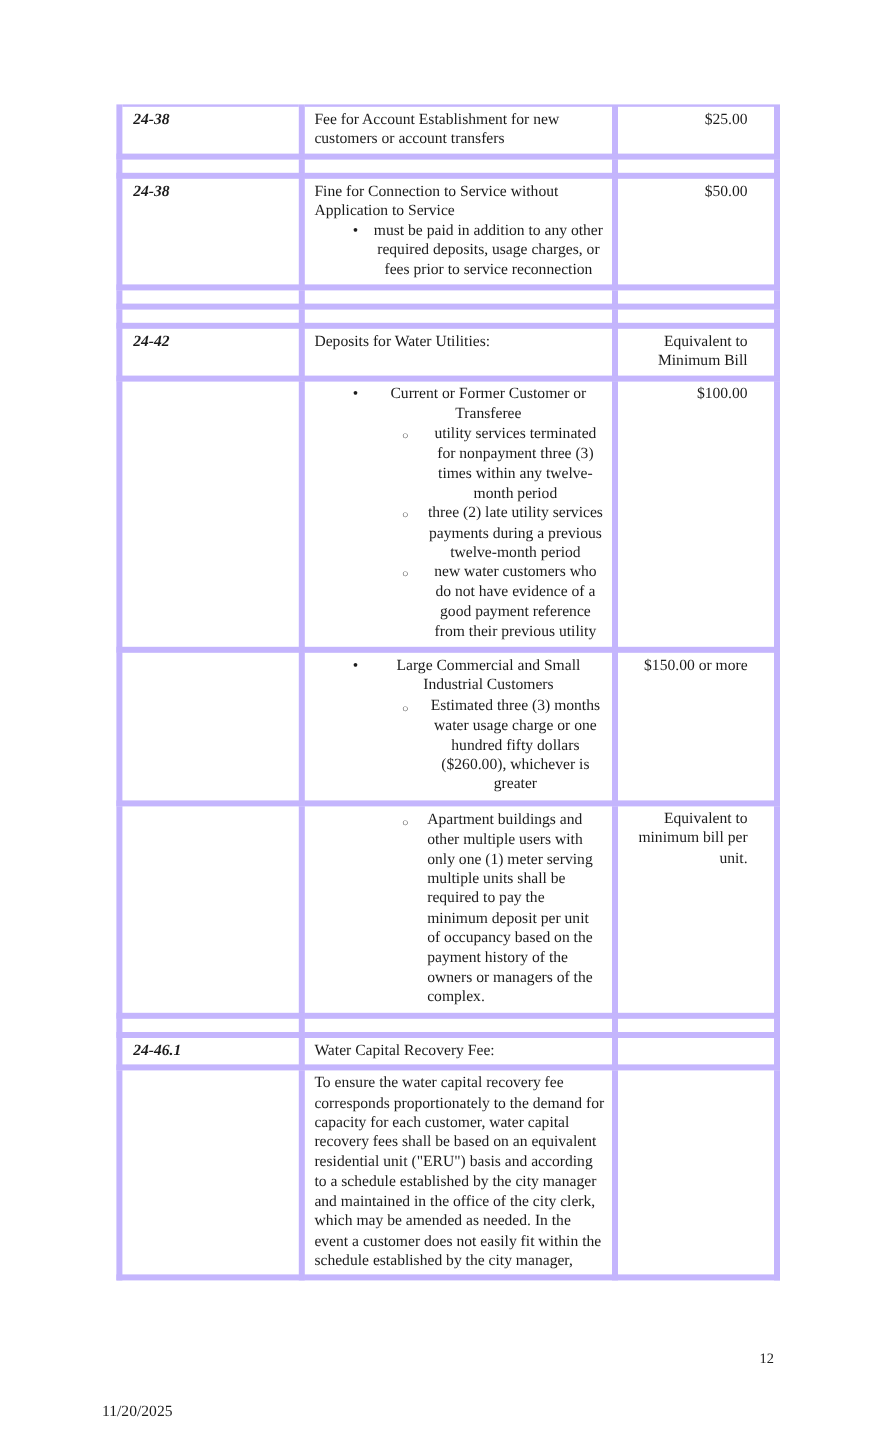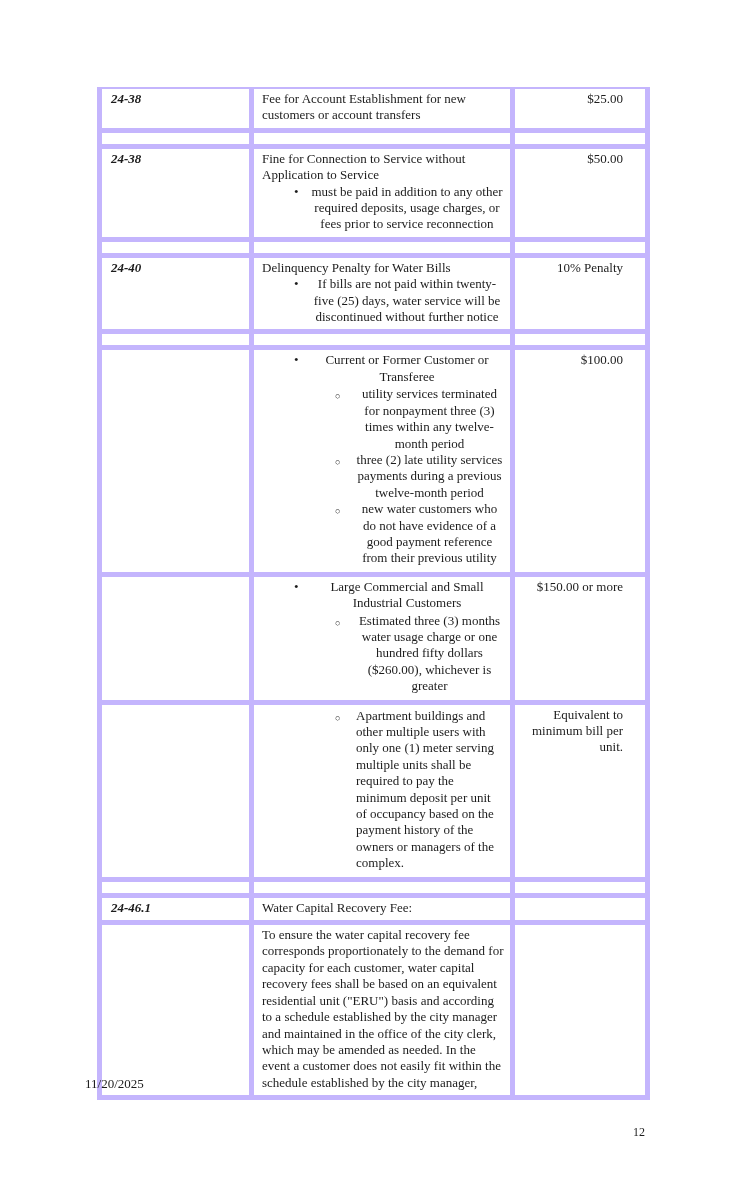--- a/index.html
+++ b/index.html
@@ -50,21 +50,21 @@
   .b2 > li::before {
     content: "\25CB";
     position: absolute;
     left: -21px;
     top: 2px;
     font-size: 9px;
   }
   .footer-date {
     position: absolute;
     left: 85px;
-    top: 1076px;
+    top: 1168px;
     font-size: 13px;
   }
   .page-number {
     position: absolute;
     left: 597px;
     top: 1125px;
     width: 48px;
     text-align: right;
     font-size: 12px;
   }
@@ -108,39 +108,34 @@
         </td>
         <td class="fee">$50.00</td>
       </tr>
 
       <tr class="spacer">
         <td></td>
         <td></td>
         <td></td>
       </tr>
 
-      <tr class="section-start">
-        <td class="sec">24-40</td>
-        <td class="desc">
-          <div>Delinquency Penalty for Water Bills</div>
-          <ul class="b1">
-            <li>
-              <span>If bills are not paid within twenty-five (25) days, water service will be discontinued without further notice</span>
-            </li>
-          </ul>
-        </td>
-        <td class="fee">10% Penalty</td>
-      </tr>
-
-      <tr class="spacer">
-        <td></td>
-        <td></td>
-        <td></td>
-      </tr>
-
+
+      <tr class="spacer">
+        <td></td>
+        <td></td>
+        <td></td>
+      </tr>
+
+      <tr class="section-start">
+        <td class="sec">24-42</td>
+        <td class="desc">
+          <div>Deposits for Water Utilities:</div>
+        </td>
+        <td class="fee">Equivalent to Minimum Bill</td>
+      </tr>
 
       <tr>
         <td class="sec"></td>
         <td class="desc">
           <ul class="b1">
             <li>
               <span>Current or Former Customer or Transferee</span>
               <ul class="b2">
                 <li>utility services terminated for nonpayment three (3) times within any twelve-month period</li>
                 <li>three (2) late utility services payments during a previous twelve-month period</li>

